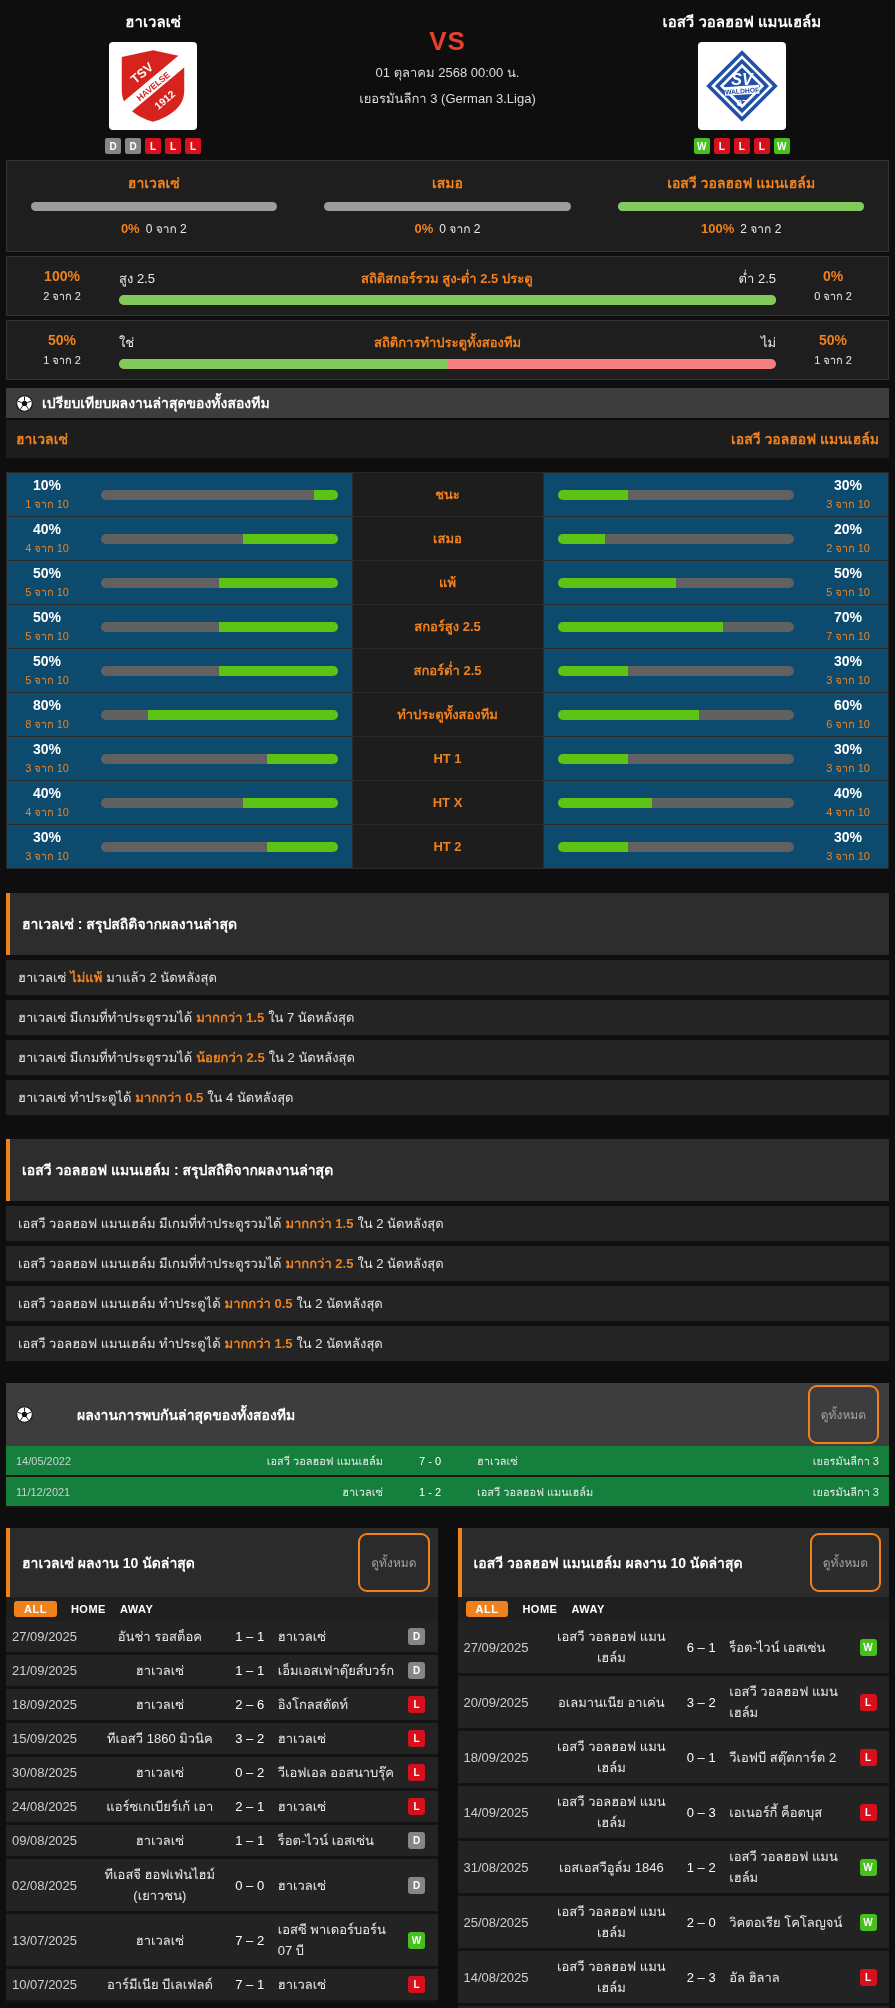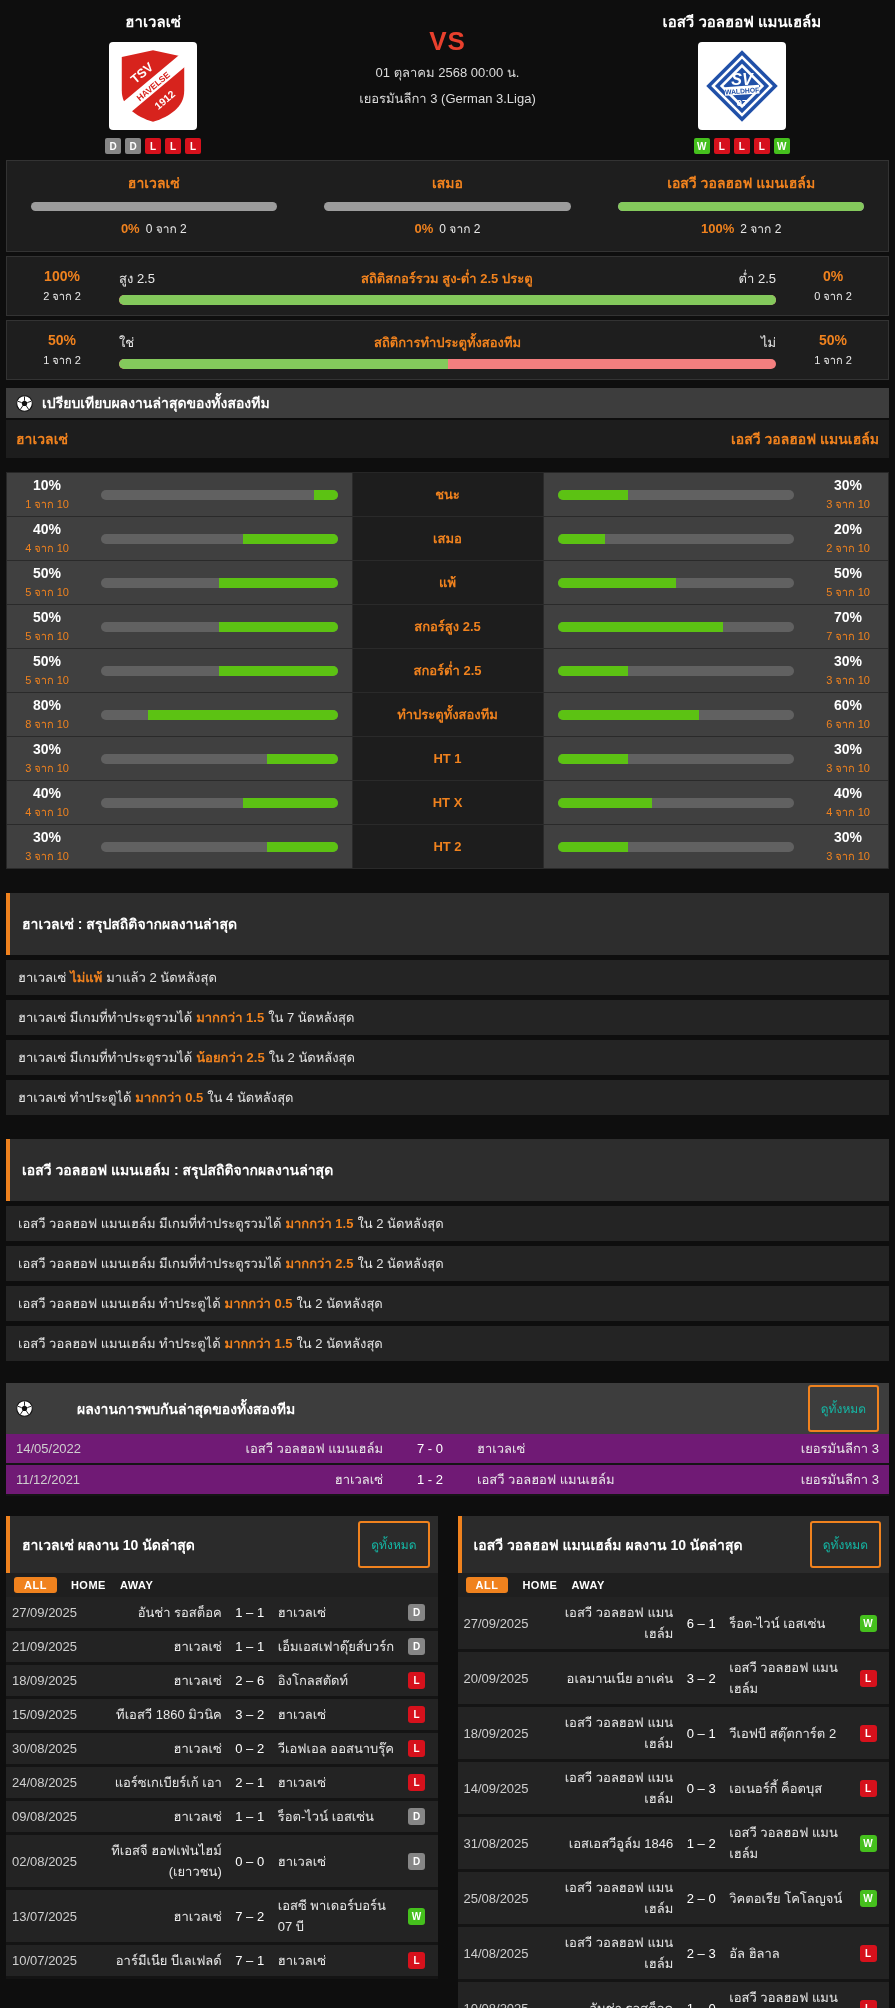--- a/index.html
+++ b/index.html
@@ -23,22 +23,22 @@
   [data-result="L"] { background:var(--loss); }
   [data-result="D"] { background:var(--draw); }
   .center-col { display:flex; flex-direction:column; align-items:center; padding-top:16px; gap:5px; }
   .vs { font-size:26px; font-weight:800; color:var(--vs-red); letter-spacing:1px; }
   .match-date, .match-league { font-size:13px; color:#dcdcdc; }
 
   
   .section-bar { background:#3d3d3d; min-height:30px; display:flex; align-items:center; gap:9px;
     padding:2px 10px; font-size:14px; font-weight:bold; color:#fff; }
   .ball { flex:none; }
-  .view-all-btn { margin-left:auto; background:transparent; border:2px solid var(--accent); color:#14b8a6;
-    font-size:12px; padding:12px 11px; border-radius:3px; cursor:pointer; font-family:inherit; }
+  .view-all-btn { margin-left:auto; background:transparent; border:2px solid var(--accent); color:#a3a3a3;
+    font-size:12px; padding:18px 11px; border-radius:9px; cursor:pointer; font-family:inherit; }
 
   
   .h2h-panel { background:#1e1e1e; border:1px solid #333; display:grid; grid-template-columns:1fr 1fr 1fr;
     padding:11px 0 13px; margin-top:2px; }
   .h2h-col { display:flex; flex-direction:column; align-items:center; gap:8px; }
   .h2h-col-label { color:var(--accent); font-weight:bold; font-size:14px; }
   .track { width:84%; height:9px; background:#9c9c9c; border-radius:5px; overflow:hidden; }
   .track .fill { height:100%; background:var(--green-soft); border-radius:5px; }
   .h2h-col-stats { font-size:12px; color:#e8e8e8; }
   .pct-orange { color:var(--accent); font-weight:bold; font-size:13px; margin-right:6px; }
@@ -54,21 +54,21 @@
   .stat-track { height:10px; background:var(--salmon); border-radius:5px; overflow:hidden; }
   .stat-track .fill { height:100%; background:var(--green-soft); border-radius:5px 0 0 5px; }
 
   
   .cmp-section { margin-top:8px;border-radius:15px; }
   .teams-row { background:#1d1d1d; display:flex; justify-content:space-between; align-items:center;
     height:38px; padding:0 10px; margin-top:2px; }
   .teams-row span { color:var(--accent); font-size:14px; font-weight:bold; }
   .cmp-table { margin-top:14px; border:1px solid #262626; border-bottom:none; }
   .cmp-row { display:grid; grid-template-columns:80px 1fr 192px 1fr 80px; align-items:center;
-    background:#404040; border-bottom:1px solid #2a2a2a; height:44px; }
+    background:#0c4a6e; border-bottom:1px solid #2a2a2a; height:44px; }
   .cmp-side { text-align:center; }
   .cmp-side .pct { color:#fff; font-weight:bold; font-size:14px; }
   .cmp-side .detail { color:var(--accent); font-size:11px; margin-top:2px; }
   .cmp-bar { height:10px; background:#616161; border-radius:5px; margin:0 14px; display:flex; overflow:hidden; }
   .cmp-bar.right-anchor { justify-content:flex-end; }
   .cmp-bar .fill { background:var(--green-bright); height:100%; }
   .cmp-label { background:#1d1d1d; border-left:1px solid #2a2a2a; border-right:1px solid #2a2a2a;
     height:100%; display:flex; align-items:center; justify-content:center;
     color:var(--accent); font-weight:bold; font-size:13px; }
 
@@ -77,39 +77,39 @@
   .summary-header { background:#2d2d2d; border-left:4px solid var(--accent); padding:20px 12px;
     font-weight:bold; font-size:14px; color:#fff; }
   .summary-row { background:#242424; margin-top:5px; padding:7px 12px; font-size:13px; color:#e4e4e4; }
   .summary-row span { margin-right:4px; }
   .summary-row .hl { color:var(--accent); font-weight:bold; }
 
   
   .h2h-results { margin-top:22px; }
   .h2h-results .section-bar { min-height:34px;gap:44px; }
   .result-row { display:grid; grid-template-columns:115px 1fr 70px 1fr 150px; align-items:center;
-    background:#701a75; border-bottom:2px solid #151515; height:31px; font-size:13px; padding:0 10px; }
+    background:#15803d; border-bottom:2px solid #151515; height:31px; font-size:11px; padding:0 10px; }
   .result-date { color:#cfcfcf; }
   .result-home { text-align:right; color:#e8e8e8; padding-right:12px; }
   .result-score { text-align:center; color:#fff; }
   .result-away { text-align:left; color:#e8e8e8; padding-left:12px; }
   .result-league { text-align:right; color:#e8e8e8; }
 
   
   .bottom-grid { display:grid; grid-template-columns:1fr 1fr; gap:20px; margin-top:20px; }
   .card-header { background:#2b2b2b; border-left:4px solid var(--accent); display:flex; align-items:center;
     padding:5px 8px 5px 12px; font-weight:bold; font-size:14px; color:#fff; min-height:34px; }
   .card-header .title { flex:1; }
   .card-tabs { background:#1f1f1f; display:flex; gap:14px; align-items:center; padding:4px 8px; }
   .tab { font-size:11px; font-weight:bold; color:#fff; cursor:pointer; letter-spacing:.5px; }
   .tab.active { background:var(--accent); padding:2px 10px; border-radius:3px; }
   .match-row { display:grid; grid-template-columns:86px 1fr 44px 1fr 30px; align-items:center;
     background:#232323; border-bottom:3px solid #141414; min-height:31px; padding:5px 6px; font-size:13px; }
   .mr-date { color:#cfcfcf; }
-  .mr-home { text-align:right; color:#e8e8e8; padding-right:6px; }
+  .mr-home { text-align:center; color:#e8e8e8; padding-right:6px; }
   .mr-score { text-align:center; color:#fff; white-space:nowrap; }
   .mr-away { text-align:left; color:#e8e8e8; padding-left:6px; }
   .mr-badge { width:17px; height:17px; border-radius:3px; display:flex; align-items:center;
     justify-content:center; font-size:10px; font-weight:bold; color:#fff; justify-self:center; }
 </style>
 </head>
 <body>
 
 <div class="page">
 

